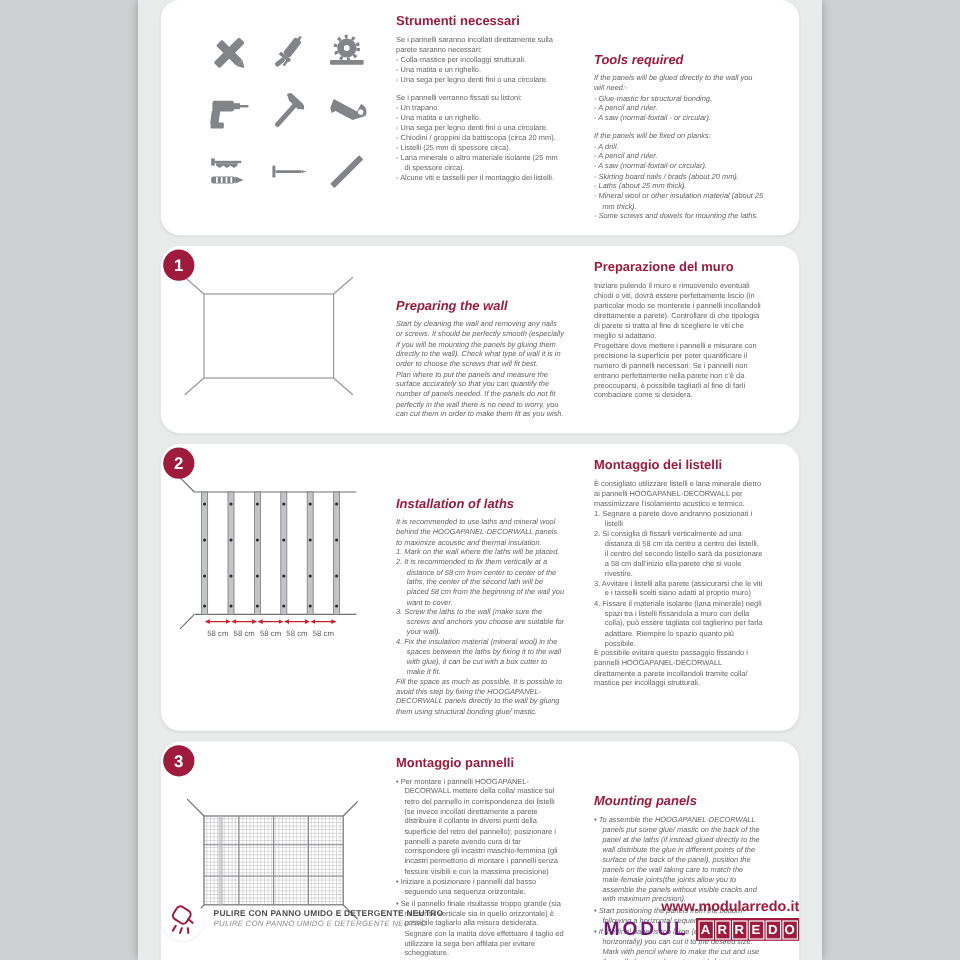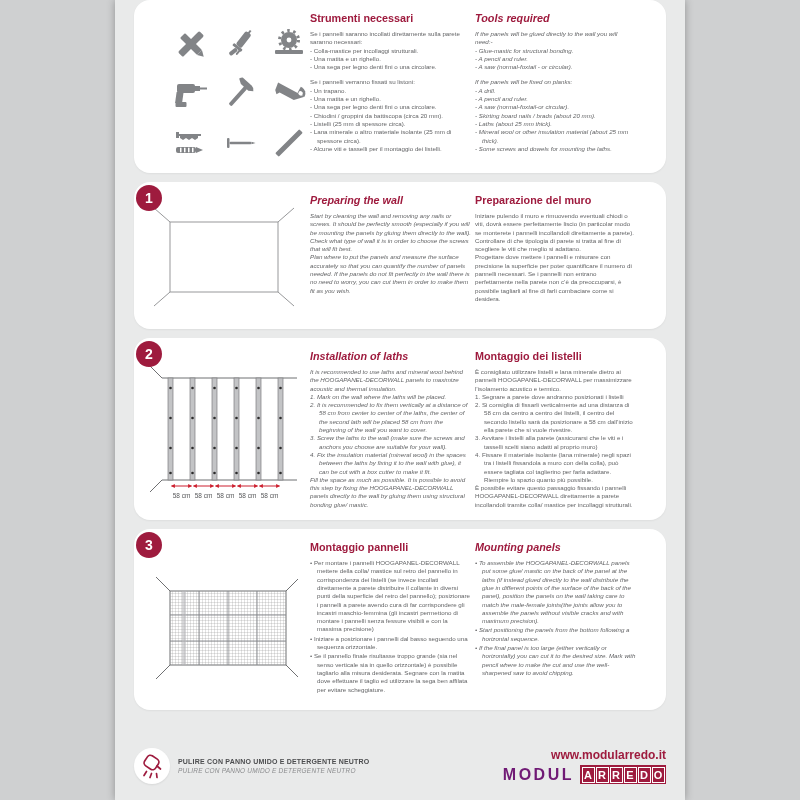--- a/index.html
+++ b/index.html
@@ -17,27 +17,27 @@
   }
   
   .header { padding:30px 0 14px 20px; }
   .title { font-size:14.6px; font-weight:bold; color:#9e1b3e; letter-spacing:-.2px; }
   .subtitle { font-size:12.6px; color:#4c4d4f; margin-top:2px; }
 
   
   .box {
     background:#fff; border-radius:16px; position:relative;
     padding:12px 30px 11px 14px; margin-bottom:9px;
-    display:flex; gap:4px;
+    display:flex; gap:24px;
     box-shadow:0 1px 2px rgba(0,0,0,.05);
   }
   .col-visual { width:158px; flex:0 0 158px; }
   .col-text { flex:1 1 0; min-width:0; }
   .sec-title { font-size:10.8px; font-weight:bold; color:#9e1b3e; margin-bottom:6px; }
-  .sec-title.en { font-style:italic; }
+  .sec-title.en { font-style:italic;margin-top:32px; }
   .body-txt { font-size:6.2px; line-height:1.34; color:#636466; }
   .en-col .body-txt { font-style:italic; }
   .prelines { white-space:pre-line; }
   .gap { height:7px; }
 
   ul.dashlist { list-style:none; }
   ul.dashlist li { padding-left:7px; text-indent:-7px; }
   ul.dashlist li::before { content:"- "; }
 
   ul.dotlist { list-style:none; }

